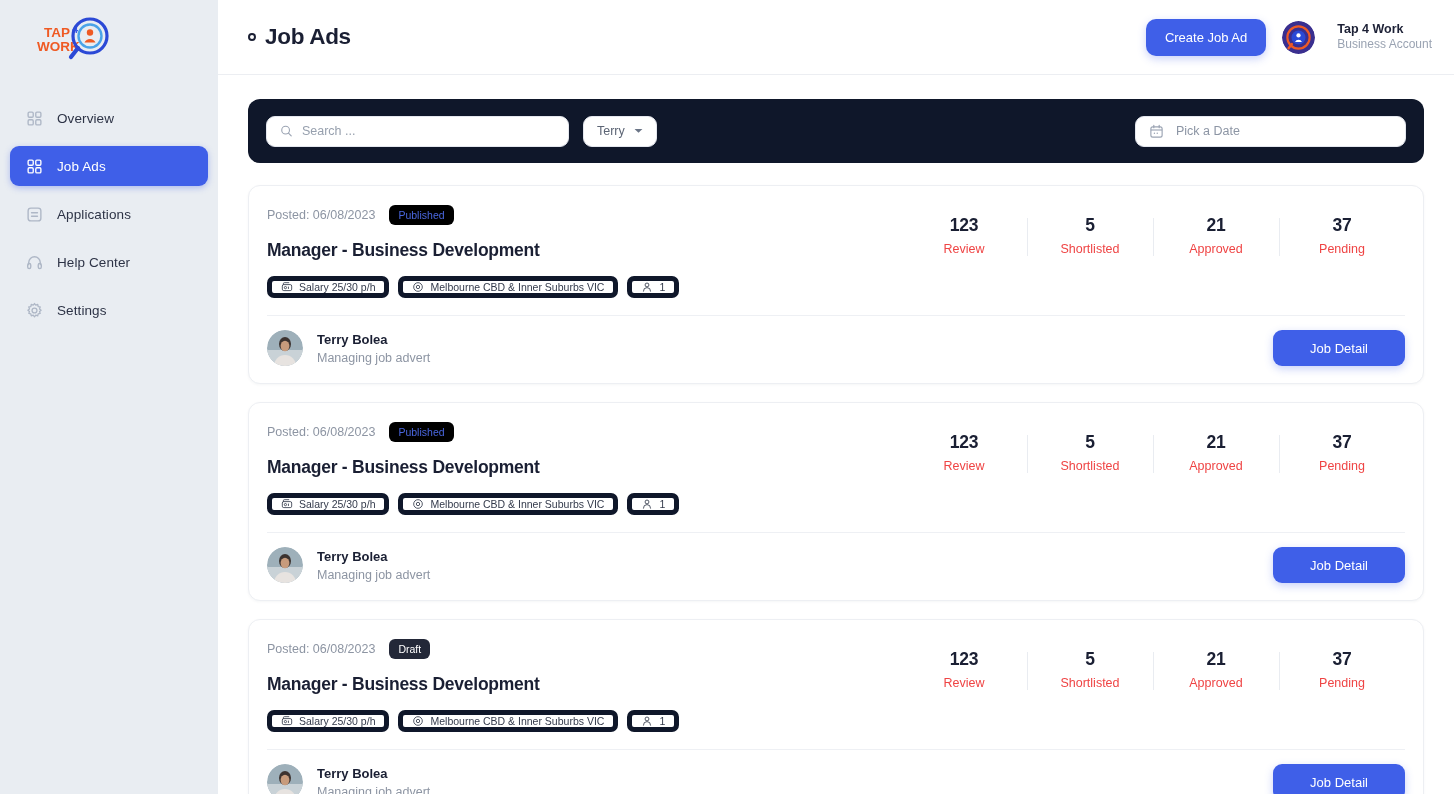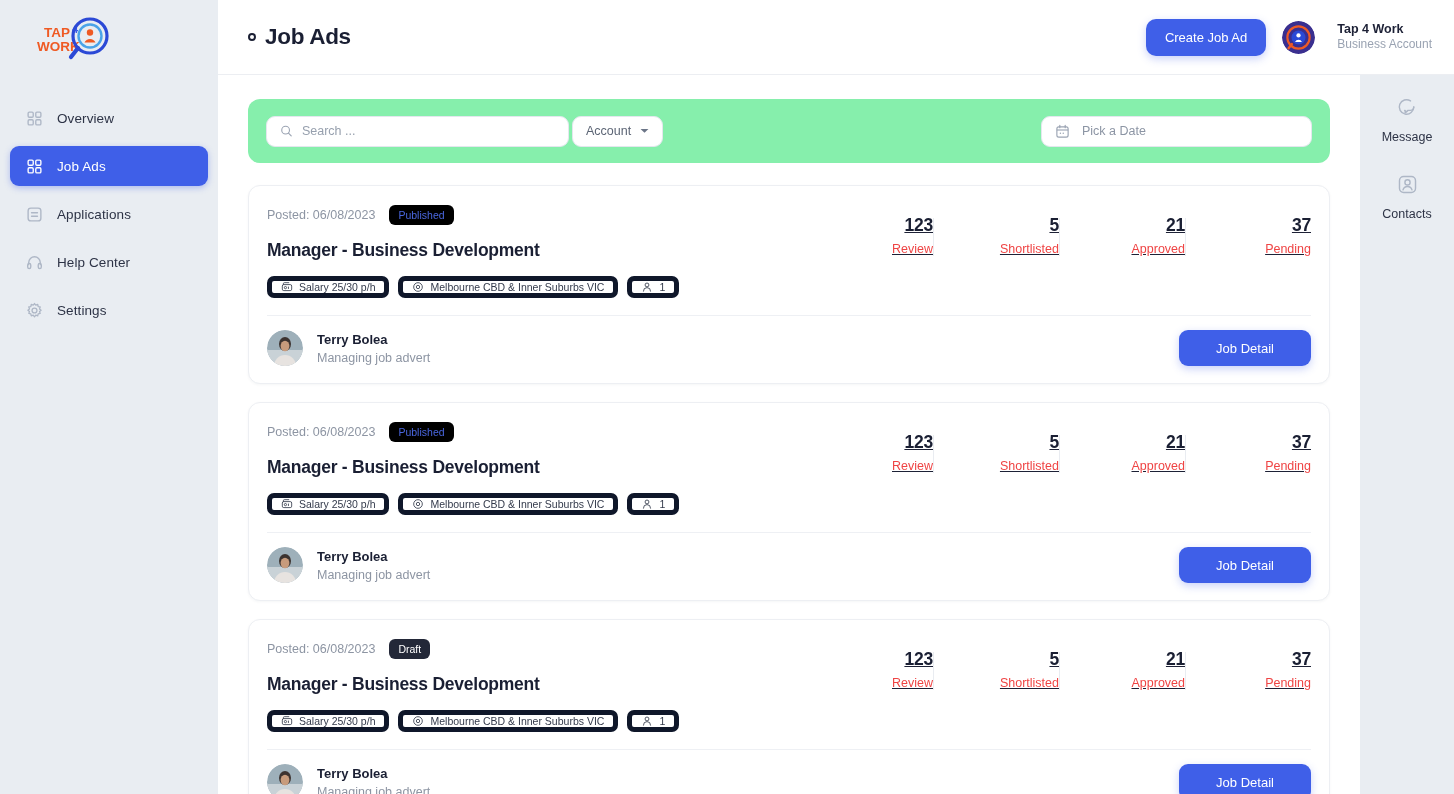--- a/index.html
+++ b/index.html
@@ -70,26 +70,26 @@
   .body-area { flex: 1 1 auto; display: flex; min-height: 0; }
   .content {
     flex: 1 1 auto; min-width: 0;
     background: #fff;
     padding: 24px 30px 0 30px;
     overflow: hidden;
   }
 
   
   .toolbar {
-    background: #86efac;
+    background: #0f172a;
     border-radius: 12px;
     height: 64px;
     display: flex; align-items: center;
     padding: 0 18px;
-    gap: 3px;
+    gap: 14px;
   }
   .search-box {
     background: #fff; border: 1px solid #e4e7ee;
     border-radius: 9px; height: 31px;
     width: 303px;
     display: flex; align-items: center; gap: 9px;
     padding: 0 13px;
   }
   .search-box input {
     border: none; outline: none; background: transparent;
@@ -133,21 +133,21 @@
   .chips { display: flex; gap: 9px; margin-top: 15px; flex-wrap: wrap; }
   .chip {
     border: 5px solid #0f172a; border-radius: 7px;
     height: 22px; padding: 0 9px;
     display: flex; align-items: center; gap: 6px;
     font-size: 10.5px; color: #333a4b; white-space: nowrap;
   }
   .chip svg { flex: 0 0 auto; }
 
   .stats { display: flex; align-items: center; padding-top: 12px; flex: 0 0 auto; }
-  .stat { width: 126px; text-align: right; position: relative; text-decoration: underline; }
+  .stat { width: 126px; text-align: center; position: relative; }
   .stat + .stat::before {
     content: ""; position: absolute; left: 0; top: 3px;
     width: 1px; height: 38px; background: #e9ecf1;
   }
   .stat-num { font-size: 17.5px; font-weight: bold; color: #1a1f33; letter-spacing: -.2px; }
   .stat-label { font-size: 12.5px; color: #ef4444; margin-top: 6px; }
 
   .card-footer-sep { border-top: 1px solid #eef0f4; margin-top: 17px; }
   .card-footer {
     display: flex; align-items: center;
@@ -286,21 +286,21 @@
 
         <div class="toolbar">
           <div class="search-box">
             <svg width="14" height="14" viewBox="0 0 20 20" fill="none" stroke="#9aa3b2" stroke-width="1.7">
               <circle cx="8.7" cy="8.7" r="6"></circle>
                 <line x1="13.2" y1="13.4" x2="17.4" y2="17.6" stroke-linecap="round"></line>
             </svg>
             <input type="text" placeholder="Search ..." style="">
           </div>
           <button class="filter-btn">
-            <span>Account</span>
+            <span>Terry</span>
             <svg width="9" height="6" viewBox="0 0 10 6">
               <path d="M0.6 0.8 L5 5 L9.4 0.8 Z" fill="#6b7587"></path>
             </svg>
           </button>
           <div class="date-box">
             <svg width="15" height="15" viewBox="0 0 20 20" fill="none" stroke="#9aa3b2" stroke-width="1.5">
               <rect x="2.5" y="3.8" width="15" height="13.7" rx="2.6"></rect>
               <line x1="2.5" y1="8" x2="17.5" y2="8"></line>
               <line x1="6.4" y1="1.9" x2="6.4" y2="5" stroke-linecap="round"></line>
               <line x1="13.6" y1="1.9" x2="13.6" y2="5" stroke-linecap="round"></line>
@@ -552,32 +552,15 @@
                   <div class="person-role">Managing job advert</div>
                 </div>
               </div>
               <button class="btn-detail">Job Detail</button>
             </div>
           </article>
 
         </div>
       </section>
 
-      <aside class="rail">
-        <div class="rail-item">
-          <svg width="21" height="21" viewBox="0 0 22 22" fill="none" stroke="#aeb7c6" stroke-width="1.5">
-            <path d="M18.6 10.4 a7.6 7.6 0 1 1 -3.4 -6.3" stroke-linecap="round"></path>
-            <path d="M18.6 10.4 a3.6 3.6 0 0 1 -3.6 3.6 h-2.4 l-3 2.6 v-2.6 h-.6" stroke-linecap="round" stroke-linejoin="round"></path>
-          </svg>
-          <span class="rail-label">Message</span>
-        </div>
-        <div class="rail-item">
-          <svg width="21" height="21" viewBox="0 0 22 22" fill="none" stroke="#aeb7c6" stroke-width="1.5">
-            <rect x="2.6" y="2.6" width="16.8" height="16.8" rx="4.4"></rect>
-            <circle cx="11" cy="8.8" r="2.7"></circle>
-            <path d="M6.3 16.6 a4.9 4.9 0 0 1 9.4 0" stroke-linecap="round"></path>
-          </svg>
-          <span class="rail-label">Contacts</span>
-        </div>
-      </aside>
     </div>
   </div>
 </div>
 
 </body></html>

